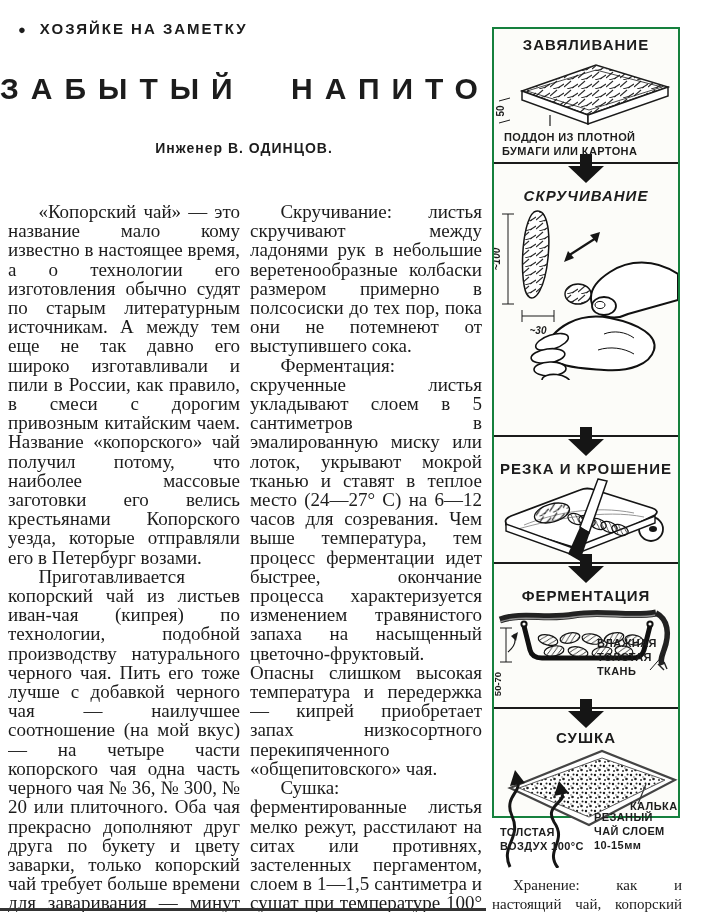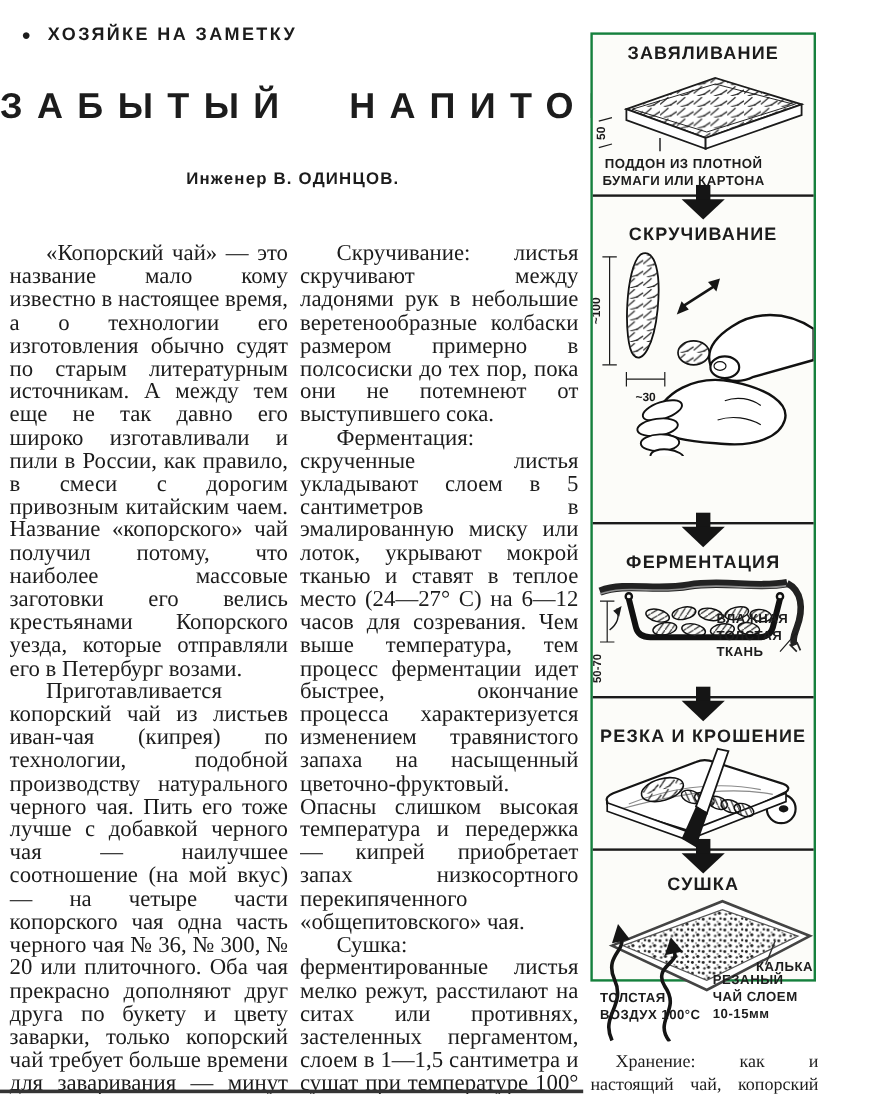--- a/index.html
+++ b/index.html
@@ -23,21 +23,21 @@
   .col p.ind{text-indent:1.6em;}
   .storage{position:absolute;left:492px;top:876px;width:190px;height:36px;overflow:hidden;
            text-align:justify;font-size:15px;line-height:19.2px;}
   .storage p{margin:0;text-indent:1.4em;}
   .scan-edge{position:absolute;left:0;top:908px;width:486px;height:3px;background:#343434;}
   
   .panel{position:absolute;left:492px;top:27px;width:188px;height:791px;box-sizing:border-box;
          border:2px solid #15803d;background:#fcfcf9;}
   .stage{position:relative;box-sizing:border-box;width:100%;}
   .stage + .stage{border-top:2px solid #1b1b1b;}
-  .s1{height:133px;} .s2{height:273px;} .s3{height:145px;} .s4{height:127px;} .s5{height:155px;}
+  .s1{height:133px;} .s2{height:273px;font-style:italic;} .s3{height:145px;} .s4{height:127px;} .s5{height:155px;}
   .stage-title{text-align:center;font-family:"Liberation Sans",sans-serif;font-weight:bold;
                font-size:15px;letter-spacing:1px;margin:0;white-space:nowrap;}
   .s1 .stage-title{padding-top:7px;}
   .s2 .stage-title,.s3 .stage-title,.s4 .stage-title{padding-top:23px;}
   .s5 .stage-title{padding-top:20px;}
   .down-arrow{position:absolute;top:-10px;left:50%;transform:translateX(-50%);z-index:2;}
   .illu{display:block;margin:0 auto;}
   .hand{position:absolute;font-family:"Liberation Sans",sans-serif;font-weight:bold;
         font-size:11px;line-height:14px;letter-spacing:.4px;white-space:pre-line;z-index:3;}
   .cap1{left:8px;top:101px;text-align:center;}
@@ -143,20 +143,50 @@
         <path d="M50,148 C58,122 86,108 116,114 C146,120 164,132 160,146 C156,160 136,168 110,166 C86,164 62,164 50,148 Z" fill="#fff" stroke="#111" stroke-width="2"></path>
         <ellipse cx="58" cy="138" rx="17" ry="7" transform="rotate(-18 58 138)" fill="#fff" stroke="#111" stroke-width="1.6"></ellipse>
         <ellipse cx="54" cy="152" rx="17" ry="7" transform="rotate(-8 54 152)" fill="#fff" stroke="#111" stroke-width="1.6"></ellipse>
         <ellipse cx="56" cy="165" rx="16" ry="7" transform="rotate(-2 56 165)" fill="#fff" stroke="#111" stroke-width="1.6"></ellipse>
         <ellipse cx="62" cy="177" rx="14" ry="6.5" transform="rotate(6 62 177)" fill="#fff" stroke="#111" stroke-width="1.6"></ellipse>
         <path d="M110,130 C120,126 132,128 140,134" fill="none" stroke="#111" stroke-width="1"></path>
         <path d="M104,146 C116,142 130,144 140,150" fill="none" stroke="#111" stroke-width="1"></path>
       </svg>
     </div>
 
+    <div class="stage s4">
+      <svg class="down-arrow" width="56" height="30" viewBox="0 0 56 30">
+        <rect x="22" y="0" width="12" height="13" fill="#151515"></rect>
+        <polygon points="10,12 46,12 28,29" fill="#151515"></polygon>
+      </svg>
+      <div class="stage-title">РЕЗКА И КРОШЕНИЕ</div>
+      <svg class="illu" width="184" height="85" viewBox="0 0 184 85">
+
+        <circle cx="157" cy="52" r="12" fill="#fff" stroke="#151515" stroke-width="1.8"></circle>
+        <ellipse cx="159" cy="52" rx="4" ry="3" fill="#151515"></ellipse>
+
+        <path d="M12,46 Q10,42 17,39 L86,13 Q93,10 101,13 L158,31 Q166,34 161,38 L94,70 Q87,73 79,70 L17,51 Q11,49 12,46 Z" fill="#fff" stroke="#151515" stroke-width="1.8"></path>
+        <path d="M30,48 C60,36 100,28 140,36" fill="none" stroke="#8a8a8a" stroke-width="0.9"></path>
+        <path d="M24,52 C60,42 110,32 150,40" fill="none" stroke="#8a8a8a" stroke-width="0.9"></path>
+
+        <polygon points="12,47 79,71 79,78 12,54" fill="#fff" stroke="#151515" stroke-width="1.4"></polygon>
+        <polygon points="79,71 161,39 161,46 79,78" fill="#fff" stroke="#151515" stroke-width="1.4"></polygon>
+
+        <ellipse cx="58" cy="36" rx="18" ry="9" transform="rotate(-16 58 36)" fill="url(#pat-leaves)" stroke="#111" stroke-width="1.3"></ellipse>
+        <ellipse cx="82" cy="42" rx="5" ry="8.5" transform="rotate(-70 82 42)" fill="url(#pat-hatch)" stroke="#111" stroke-width="1.2"></ellipse>
+        <ellipse cx="93" cy="44" rx="5" ry="8.5" transform="rotate(-70 93 44)" fill="url(#pat-hatch)" stroke="#111" stroke-width="1.2"></ellipse>
+        <ellipse cx="104" cy="47" rx="5" ry="8.5" transform="rotate(-70 104 47)" fill="url(#pat-hatch)" stroke="#111" stroke-width="1.2"></ellipse>
+        <ellipse cx="115" cy="50" rx="5" ry="8.5" transform="rotate(-70 115 50)" fill="url(#pat-hatch)" stroke="#111" stroke-width="1.2"></ellipse>
+        <ellipse cx="126" cy="53" rx="5" ry="8.5" transform="rotate(-70 126 53)" fill="url(#pat-hatch)" stroke="#111" stroke-width="1.2"></ellipse>
+
+        <polygon points="104,2 113,4 95,56 86,50" fill="#fff" stroke="#151515" stroke-width="1.5"></polygon>
+        <polygon points="86,50 96,55 86,84 74,77" fill="#151515"></polygon>
+      </svg>
+    </div>
+
     <div class="stage s3">
       <svg class="down-arrow" width="56" height="30" viewBox="0 0 56 30">
         <rect x="22" y="0" width="12" height="13" fill="#151515"></rect>
         <polygon points="10,12 46,12 28,29" fill="#151515"></polygon>
       </svg>
       <div class="stage-title">ФЕРМЕНТАЦИЯ</div>
       <svg class="illu" width="184" height="103" viewBox="0 0 184 103">
 
         <path d="M6,16 C28,8 52,16 80,11 C108,6 136,14 162,9" fill="none" stroke="#222" stroke-width="7"></path>
         <path d="M6,18 C28,10 52,18 80,13 C108,8 136,16 162,11" fill="none" stroke="#909090" stroke-width="1.4"></path>
@@ -185,50 +215,20 @@
         <path d="M14,48 Q24,40 20,30" fill="none" stroke="#1b1b1b" stroke-width="1.2"></path>
         <polygon points="17,32 24,28 22,37" fill="#1b1b1b"></polygon>
 
         <line x1="170" y1="50" x2="156" y2="66" stroke="#1b1b1b" stroke-width="1"></line>
       </svg>
       <div class="hand cap3">ВЛАЖНАЯ
 ТОЛСТАЯ
 ТКАНЬ</div>
     </div>
 
-    <div class="stage s4">
-      <svg class="down-arrow" width="56" height="30" viewBox="0 0 56 30">
-        <rect x="22" y="0" width="12" height="13" fill="#151515"></rect>
-        <polygon points="10,12 46,12 28,29" fill="#151515"></polygon>
-      </svg>
-      <div class="stage-title">РЕЗКА И КРОШЕНИЕ</div>
-      <svg class="illu" width="184" height="85" viewBox="0 0 184 85">
-
-        <circle cx="157" cy="52" r="12" fill="#fff" stroke="#151515" stroke-width="1.8"></circle>
-        <ellipse cx="159" cy="52" rx="4" ry="3" fill="#151515"></ellipse>
-
-        <path d="M12,46 Q10,42 17,39 L86,13 Q93,10 101,13 L158,31 Q166,34 161,38 L94,70 Q87,73 79,70 L17,51 Q11,49 12,46 Z" fill="#fff" stroke="#151515" stroke-width="1.8"></path>
-        <path d="M30,48 C60,36 100,28 140,36" fill="none" stroke="#8a8a8a" stroke-width="0.9"></path>
-        <path d="M24,52 C60,42 110,32 150,40" fill="none" stroke="#8a8a8a" stroke-width="0.9"></path>
-
-        <polygon points="12,47 79,71 79,78 12,54" fill="#fff" stroke="#151515" stroke-width="1.4"></polygon>
-        <polygon points="79,71 161,39 161,46 79,78" fill="#fff" stroke="#151515" stroke-width="1.4"></polygon>
-
-        <ellipse cx="58" cy="36" rx="18" ry="9" transform="rotate(-16 58 36)" fill="url(#pat-leaves)" stroke="#111" stroke-width="1.3"></ellipse>
-        <ellipse cx="82" cy="42" rx="5" ry="8.5" transform="rotate(-70 82 42)" fill="url(#pat-hatch)" stroke="#111" stroke-width="1.2"></ellipse>
-        <ellipse cx="93" cy="44" rx="5" ry="8.5" transform="rotate(-70 93 44)" fill="url(#pat-hatch)" stroke="#111" stroke-width="1.2"></ellipse>
-        <ellipse cx="104" cy="47" rx="5" ry="8.5" transform="rotate(-70 104 47)" fill="url(#pat-hatch)" stroke="#111" stroke-width="1.2"></ellipse>
-        <ellipse cx="115" cy="50" rx="5" ry="8.5" transform="rotate(-70 115 50)" fill="url(#pat-hatch)" stroke="#111" stroke-width="1.2"></ellipse>
-        <ellipse cx="126" cy="53" rx="5" ry="8.5" transform="rotate(-70 126 53)" fill="url(#pat-hatch)" stroke="#111" stroke-width="1.2"></ellipse>
-
-        <polygon points="104,2 113,4 95,56 86,50" fill="#fff" stroke="#151515" stroke-width="1.5"></polygon>
-        <polygon points="86,50 96,55 86,84 74,77" fill="#151515"></polygon>
-      </svg>
-    </div>
-
     <div class="stage s5">
       <svg class="down-arrow" width="56" height="30" viewBox="0 0 56 30">
         <rect x="22" y="0" width="12" height="13" fill="#151515"></rect>
         <polygon points="10,12 46,12 28,29" fill="#151515"></polygon>
       </svg>
       <div class="stage-title">СУШКА</div>
       <svg class="illu" width="184" height="122" viewBox="0 0 184 122">
         <polygon points="16,42 108,5 181,34 95,79" fill="#fff" stroke="#444" stroke-width="2.2"></polygon>
         <polygon points="25,42 108,12 171,34 95,71" fill="url(#pat-speck)" stroke="#555" stroke-width="1"></polygon>
         <line x1="152" y1="38" x2="144" y2="58" stroke="#333" stroke-width="1.2"></line>

